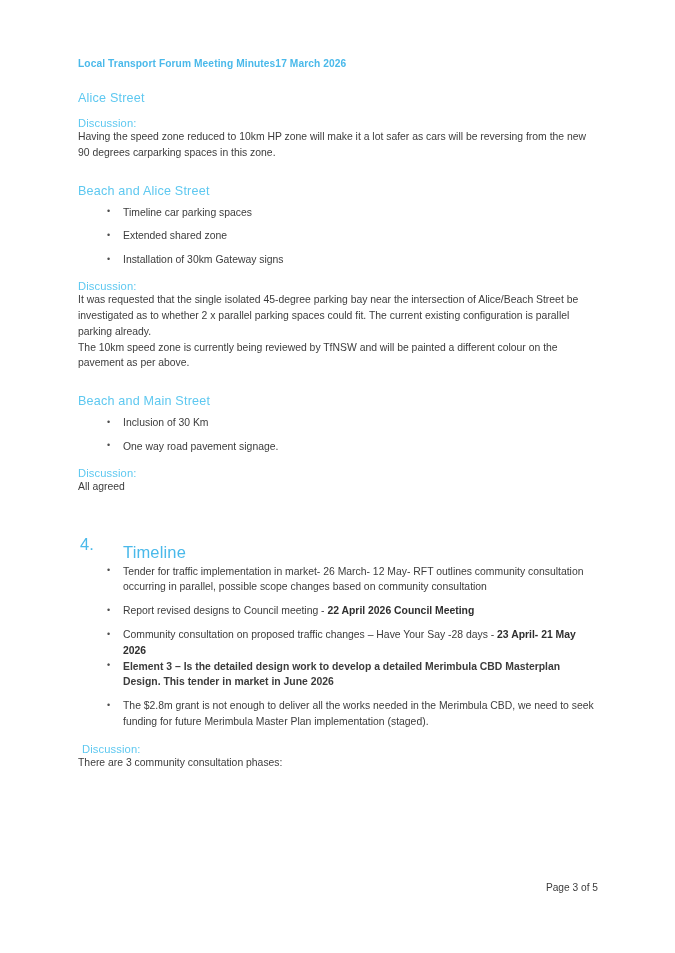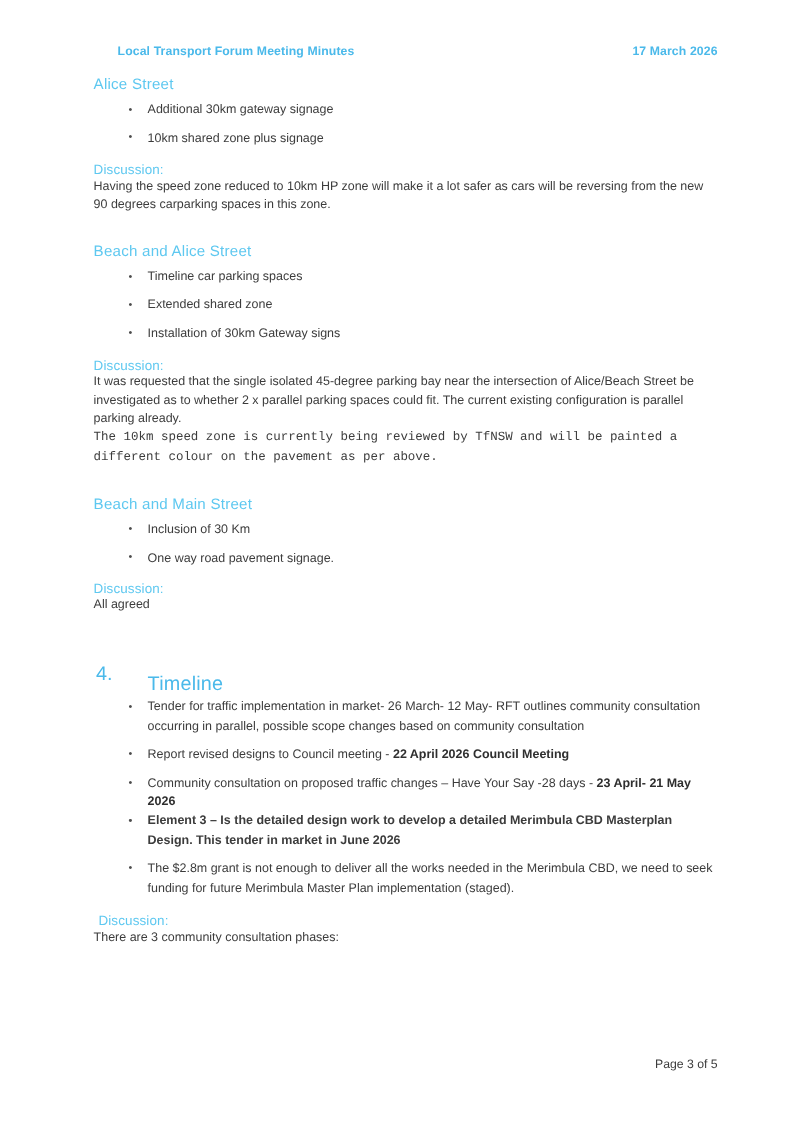--- a/index.html
+++ b/index.html
@@ -25,46 +25,44 @@
   .content {
     position: absolute;
     left: 78px;
     top: 0;
     width: 520px;
   }
 
   
   .doc-header {
     display: flex;
-    justify-content: space-between;
     align-items: baseline;
-    padding-top: 38px;
+    padding-top: 58px;
     font-size: 10.2px;
     letter-spacing: 0.01em;
-    margin-left: 20px;
   }
   .doc-header .hdr-title {
     color: #4ab9ea;
     font-weight: 700;
   }
   .doc-header .hdr-date {
     color: #4ab9ea;
     font-weight: 700;
   }
 
   
   .section-heading {
     color: #5ec8f0;
     font-size: 12.6px;
     font-weight: 400;
     letter-spacing: 0.015em;
     margin: 0;
     padding: 0;
   }
-  .h-alice      { margin-top: 14px; }
+  .h-alice      { margin-top: 22px; }
   .h-generic    { margin-top: 23px; }
 
   .discussion-label {
     color: #5ec8f0;
     font-size: 11.2px;
     font-weight: 400;
     letter-spacing: 0.01em;
     margin: 0;
     padding: 0;
   }
@@ -74,21 +72,21 @@
   
   p.body {
     font-size: 10.4px;
     line-height: 1.52;
     color: #3c3c3c;
     margin: 0;
     padding: 0;
     text-align: left;
   }
   .p-gap  { margin-top: 11px; }
-  .p-gap2 { margin-top: 12px; font-family: Liberation Mono, monospace; }
+  .p-gap2 { margin-top: 12px; }
 
   
   ul.bullets {
     list-style: none;
     margin: 0;
     padding: 0;
   }
   ul.bullets > li {
     position: relative;
     padding-left: 45px;
@@ -156,24 +154,20 @@
 
   <div class="content">
 
     <div class="doc-header">
       <span class="hdr-title">Local Transport Forum Meeting Minutes</span>
       <span class="hdr-date">17 March 2026</span>
     </div>
 
     <h2 class="section-heading h-alice">Alice Street</h2>
 
-    <ul class="bullets">
-      <li>Additional 30km gateway signage</li>
-      <li>10km shared zone plus signage</li>
-    </ul>
 
     <div class="discussion-label disc-spaced">Discussion:</div>
 
     <p class="body p-gap">Having the speed zone reduced to 10km HP zone will make it a lot safer as cars will be reversing from the new 90 degrees carparking spaces in this zone.</p>
 
     <h2 class="section-heading h-generic">Beach and Alice Street</h2>
 
     <ul class="bullets">
       <li>Timeline car parking spaces</li>
       <li>Extended shared zone</li>

